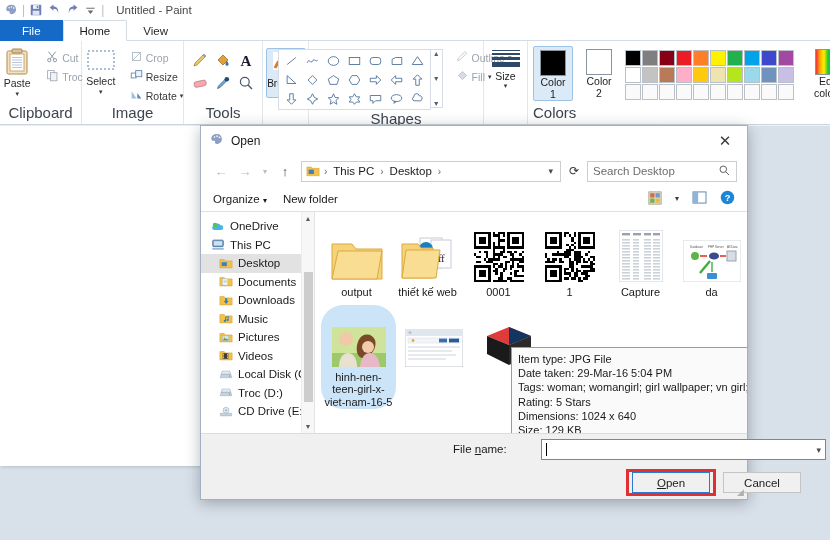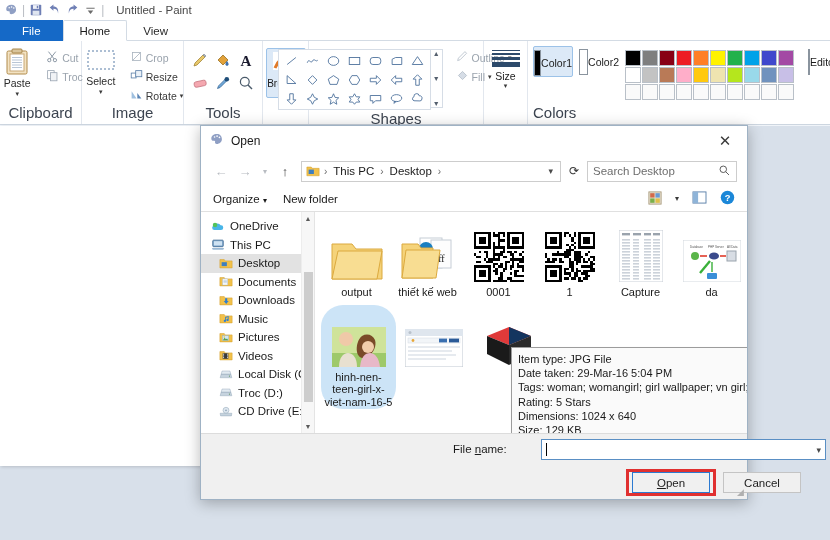--- a/index.html
+++ b/index.html
@@ -66,21 +66,21 @@
                 grid-template-columns:repeat(7,21px); grid-auto-rows:19px; margin-top:3px;}
   .shape { display:flex;align-items:center;justify-content:center;}
   .shapes-scroll { width:12px; display:flex; flex-direction:column; justify-content:space-between;
                    align-items:center; border:1px solid #d6dde6; border-left:none; margin-top:3px; height:59px; background:#fff;}
   .shapes-scroll span{font-size:7px;color:#55606e;}
 
   .sizebtn{display:flex;flex-direction:column;align-items:center;width:40px;padding-top:4px;}
   .size-lines{display:flex;flex-direction:column;gap:2px;align-items:center;}
   .size-lines i{display:block;background:#2d4a6b;}
 
-  .colorbtn{display:flex;flex-direction:row;align-items:center;width:40px;padding-top:3px;}
+  .colorbtn{display:flex;flex-direction:column;align-items:center;width:40px;padding-top:3px;}
   .swatch-lg{width:26px;height:26px;border:1px solid #8a949e;}
   .colorbtn.sel{background:#dce9f7;border:1px solid #9cc2e8;border-radius:2px;}
 
   .palette{display:grid;grid-template-columns:repeat(10,16px);grid-auto-rows:16px;gap:1px;padding-top:4px;}
   .pcell{width:16px;height:16px;border:1px solid #b9c0c8;}
 
   
   .canvas-area { position:absolute; left:0; right:0; top:126px; bottom:0; background:#d8e0ea; }
   .canvas-white{ position:absolute; left:0; top:0; width:660px; height:340px; background:#fff;
                  box-shadow:1px 1px 3px rgba(0,0,0,.15); }

